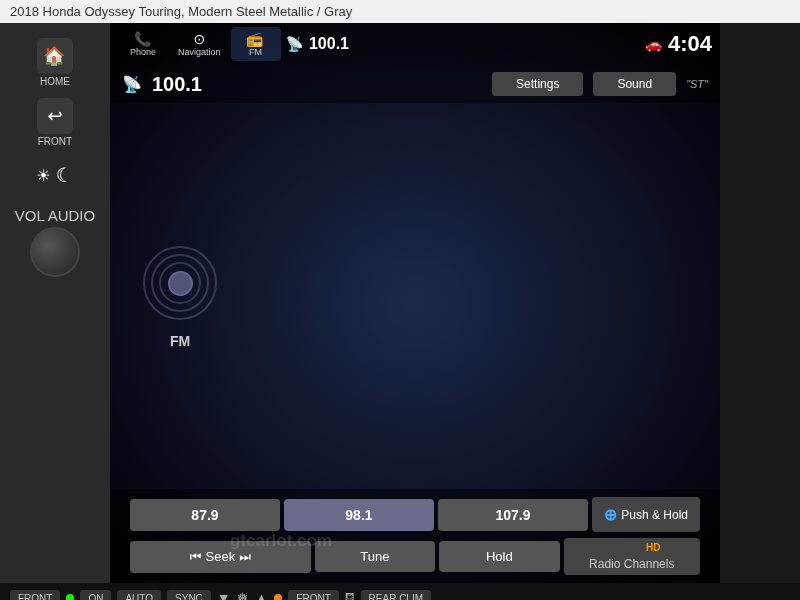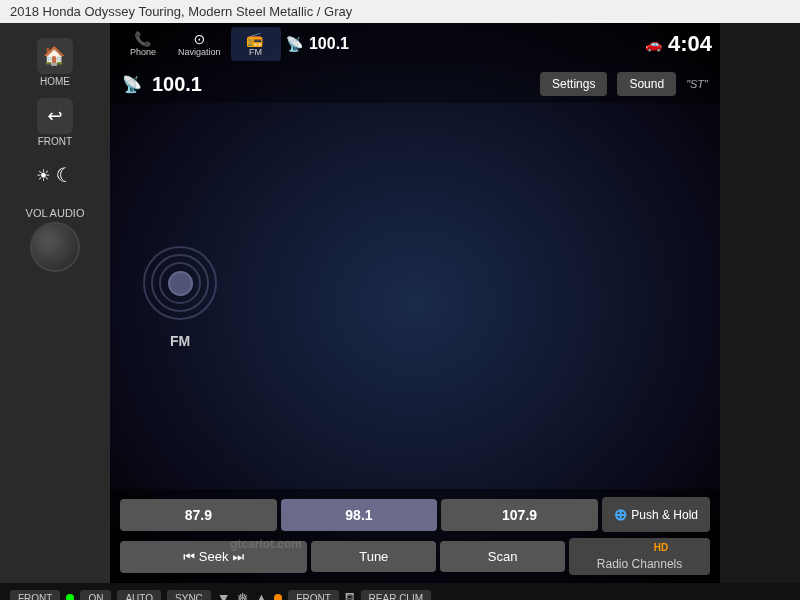--- a/index.html
+++ b/index.html
@@ -82,21 +82,21 @@
 
     .vol-knob-area {
       display: flex;
       flex-direction: column;
       align-items: center;
       margin-top: 5px;
     }
 
     .vol-label {
       color: #ccc;
-      font-size: 11px;
+      font-size: 15px;
       text-align: center;
       margin-bottom: 3px;
     }
 
     .knob {
       width: 50px;
       height: 50px;
       background: radial-gradient(circle at 35% 35%, #555, #222);
       border-radius: 50%;
       border: 2px solid #444;
@@ -198,21 +198,21 @@
       font-size: 20px;
       font-weight: bold;
       flex: 1;
     }
 
     .freq-bar .settings-btn,
     .freq-bar .sound-btn {
       background: #444;
       color: #fff;
       border: none;
-      padding: 5px 12px;
+      padding: 5px 24px;
       border-radius: 4px;
       font-size: 12px;
       cursor: pointer;
     }
 
     .st-badge {
       color: #aaa;
       font-size: 11px;
       font-style: italic;
     }
@@ -257,21 +257,21 @@
     .fm-text {
       color: #ccc;
       font-size: 14px;
       font-weight: bold;
       margin-top: 5px;
     }
 
     
     .bottom-controls {
       background: rgba(0,0,0,0.5);
-      padding: 8px 10px;
+      padding: 8px 20px;
     }
 
     
     .presets-row {
       display: flex;
       gap: 4px;
       margin-bottom: 6px;
       align-items: center;
     }
 
@@ -410,21 +410,21 @@
     .indicator-orange {
       background: #f80;
     }
 
     
     .watermark {
       position: absolute;
       bottom: 32px;
       left: 120px;
       color: rgba(255,255,255,0.15);
-      font-size: 12px;
+      font-size: 17px;
       font-weight: bold;
       pointer-events: none;
     }
   </style>
 </head>
 <body>
 
 <div class="title-bar">
   <span>2018 Honda Odyssey Touring,  Modern Steel Metallic / Gray</span>
 </div>
@@ -508,21 +508,21 @@
         </button>
       </div>
 
       <div class="actions-row">
         <button class="action-btn seek-btn">
           <span>⏮</span>
           <span>Seek</span>
           <span>⏭</span>
         </button>
         <button class="action-btn">Tune</button>
-        <button class="action-btn">Scan</button>
+        <button class="action-btn">Hold</button>
         <button class="action-btn hd-radio-btn">
           <span class="hd-label">HD</span>
           <span class="hd-sub">Radio Channels</span>
         </button>
       </div>
     </div>
 
     <div class="watermark">gtcarlot.com</div>
   </div>
 

